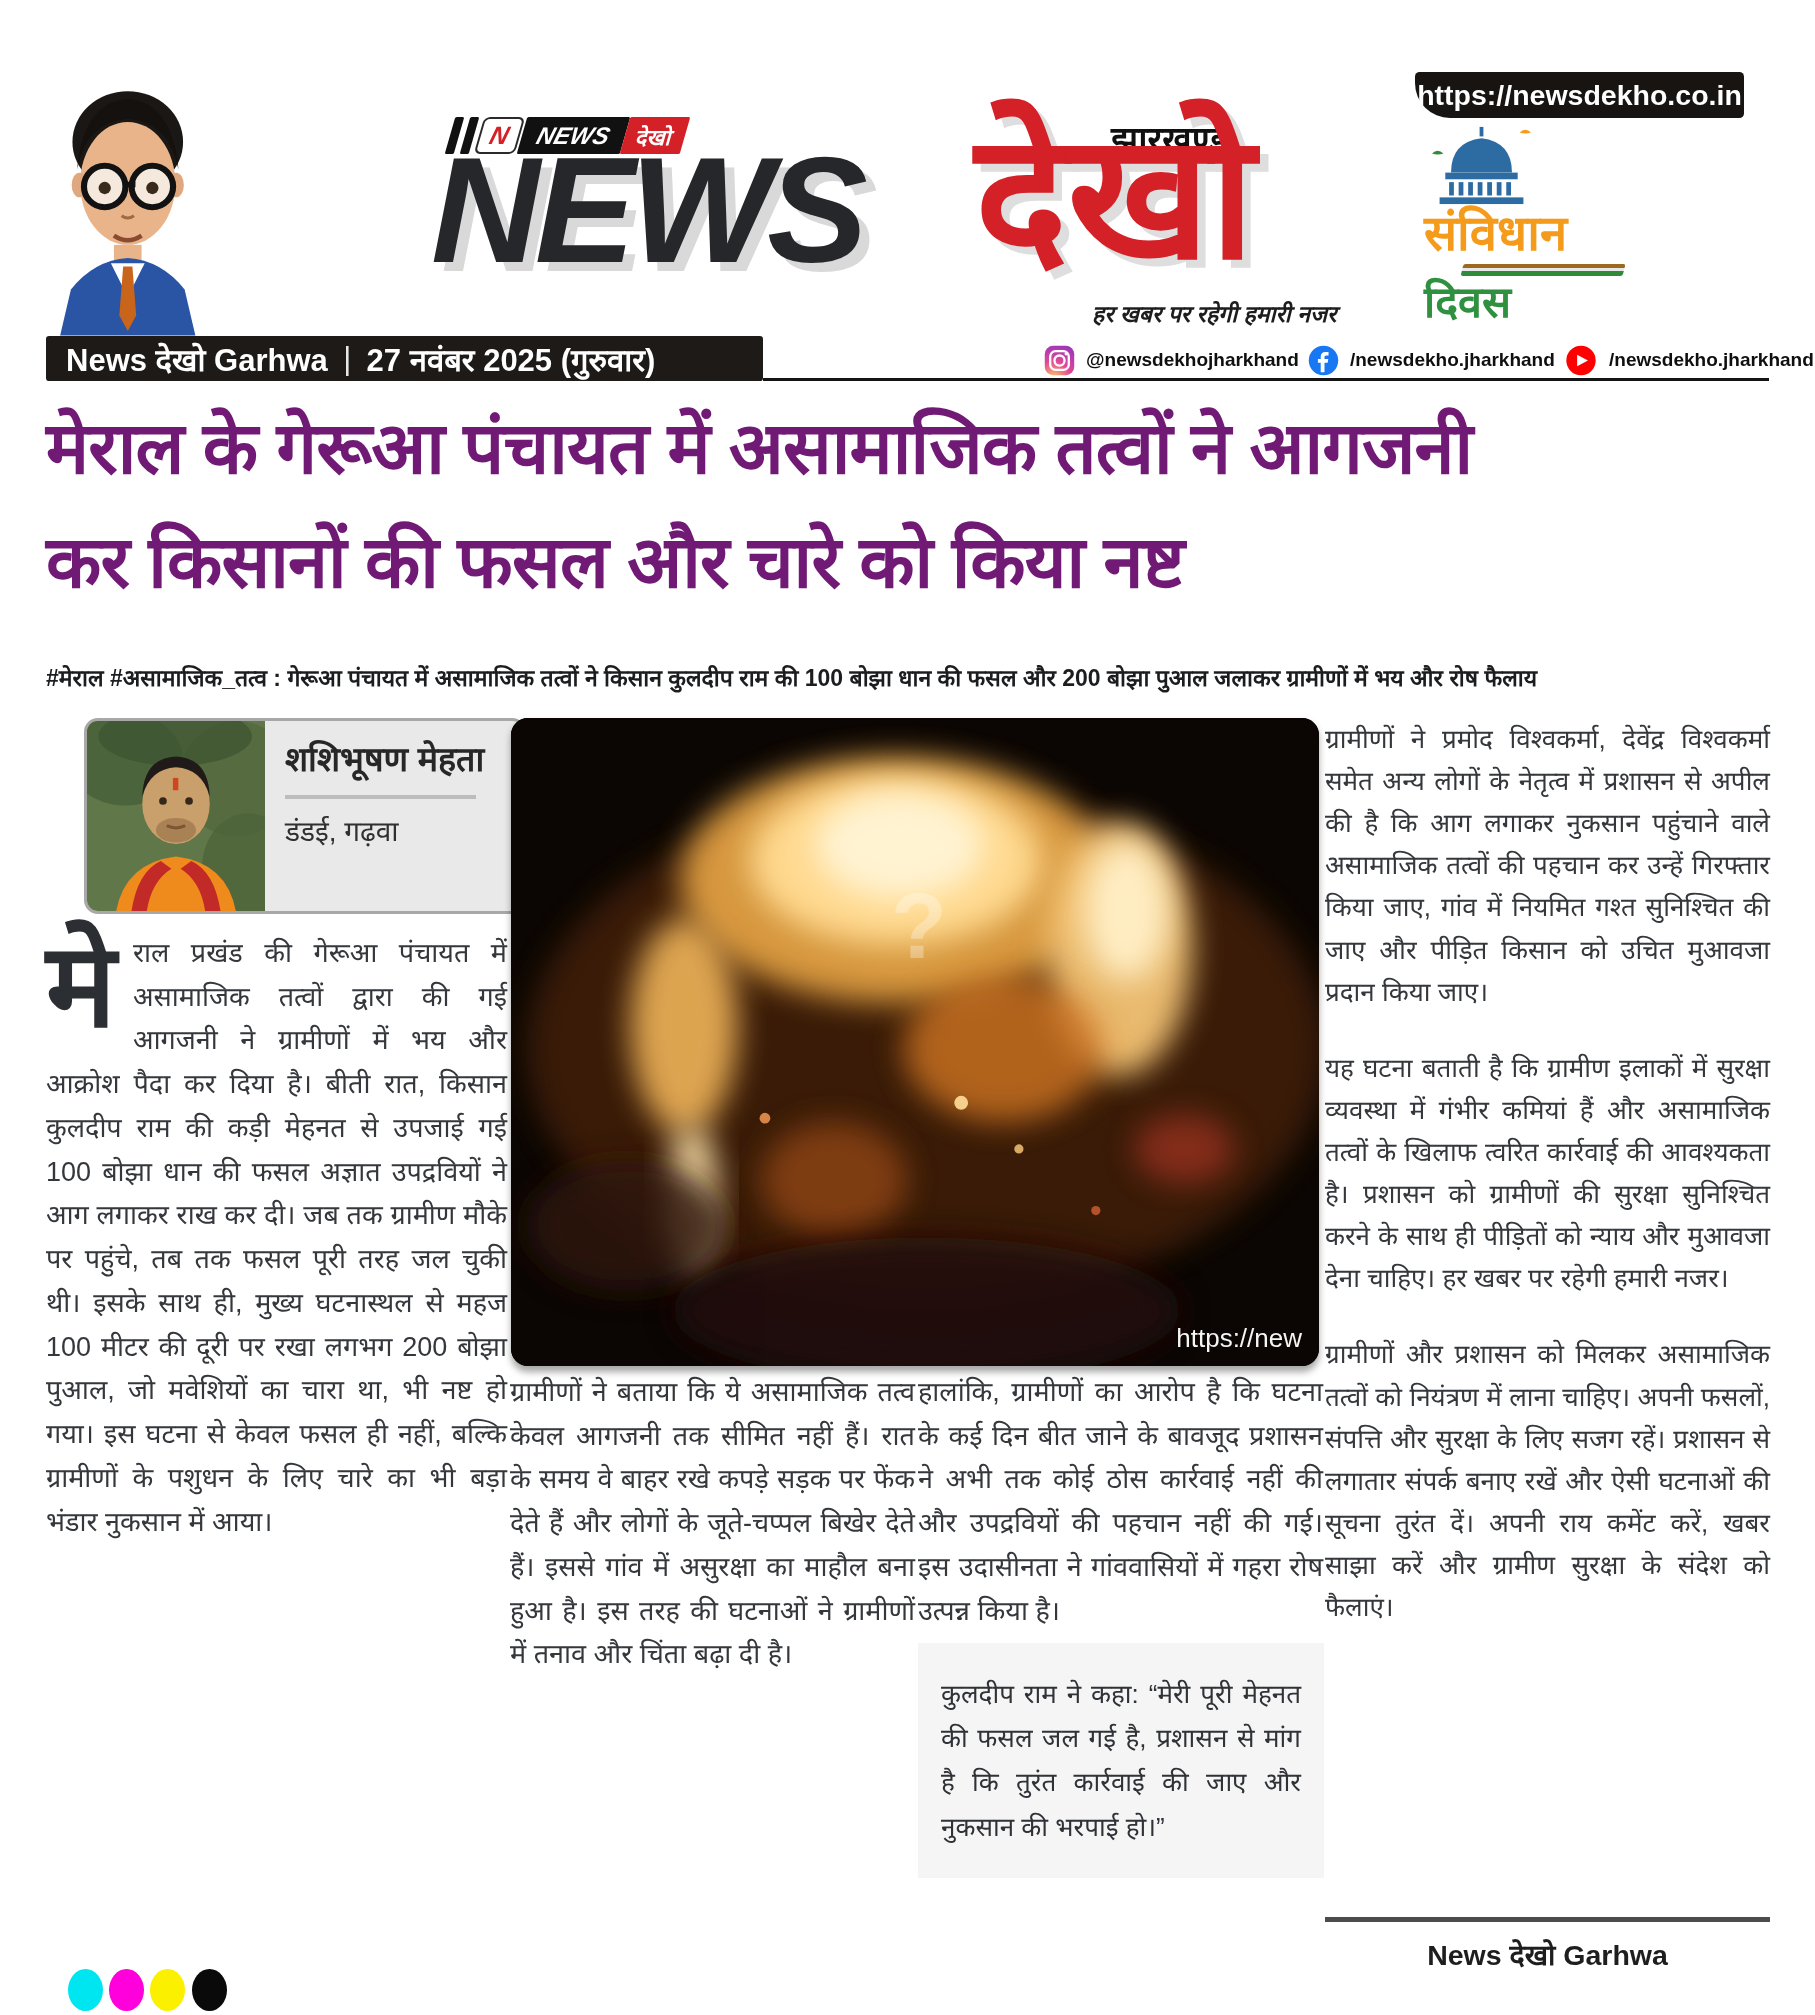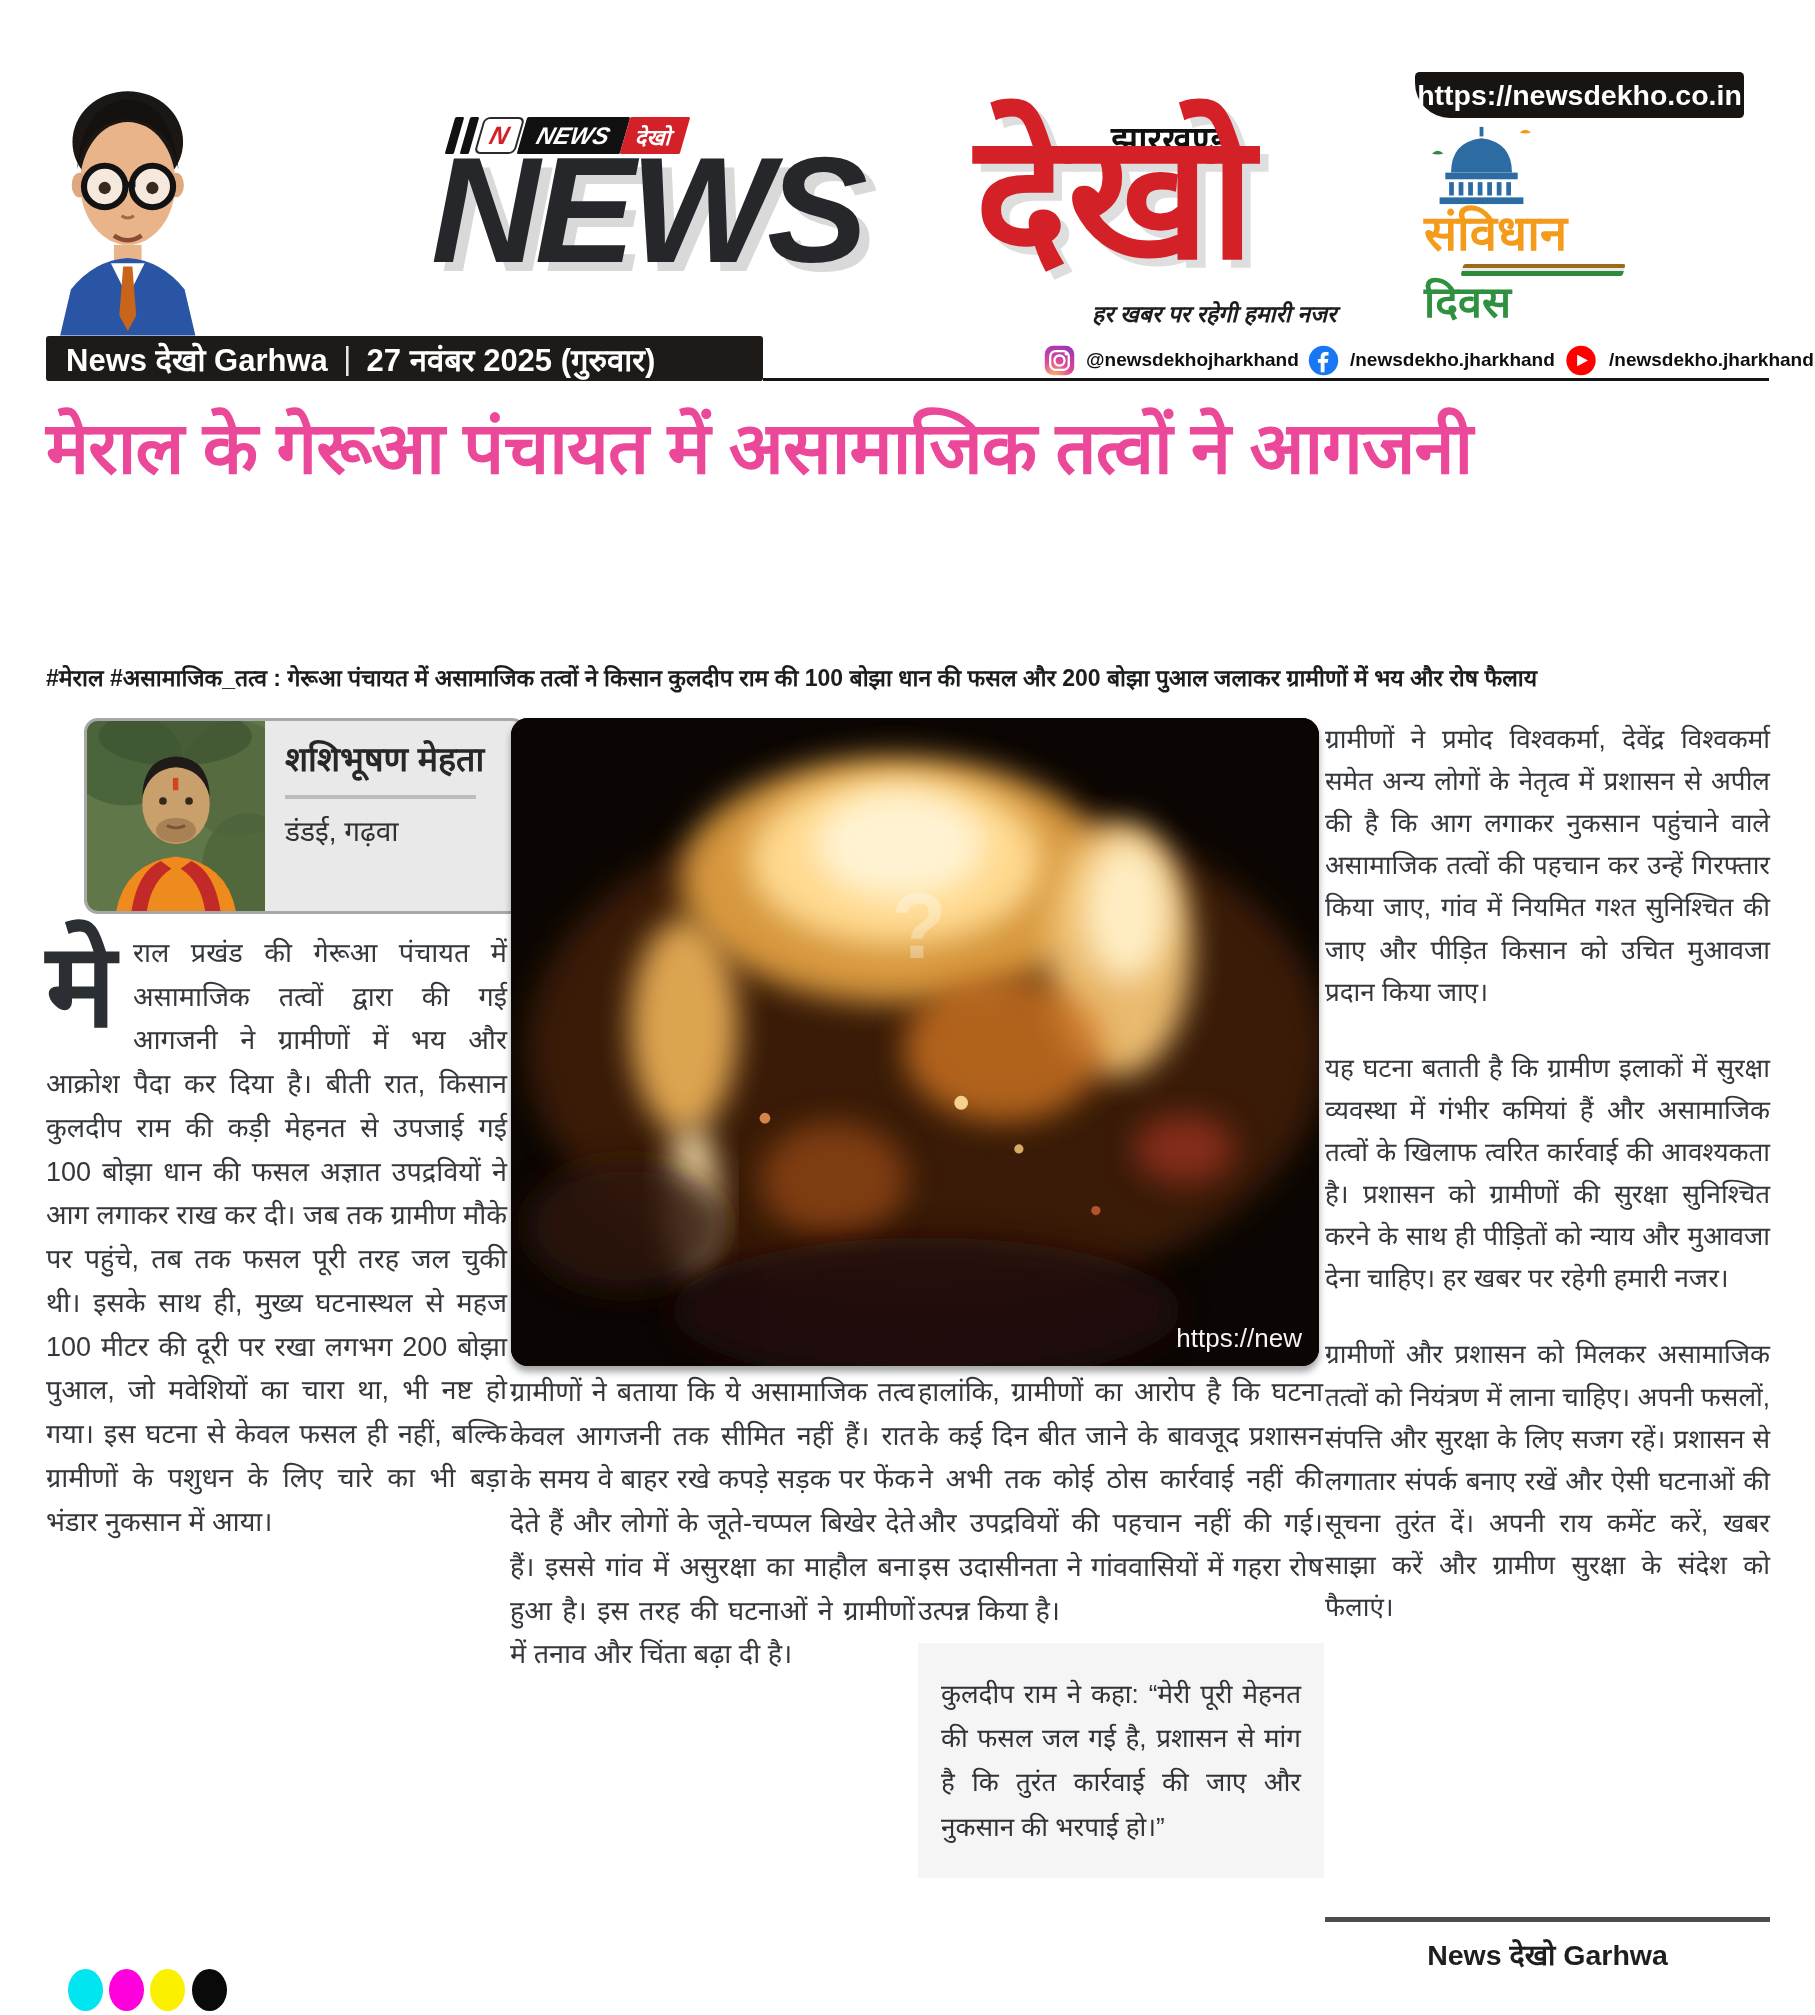--- a/index.html
+++ b/index.html
@@ -39,21 +39,21 @@
   .date-bar{left:46px;top:336px;width:717px;height:45px;background:#1d1a18;border-radius:3.1px;
     display:flex;align-items:center;padding-left:20px;box-sizing:border-box;color:#fff;
     font-size:31px;font-weight:700;gap:15.4px;}
   .date-bar .sep{font-weight:400;opacity:.9;}
   .social-row{left:1044px;top:343px;height:34px;display:flex;align-items:center;gap:9.2px;
     font-size:19px;font-weight:800;color:#0f0f0f;}
   .social-item{display:flex;align-items:center;gap:11px;}
   .header-rule{left:763px;top:378px;width:1006px;height:3.1px;background:#141414;}
 
   
-  .headline{left:46px;top:391px;width:1727px;font-weight:800;color:#ec4899;}
+  .headline{left:46px;top:391px;width:1727px;font-weight:800;color:#701a75;}
   .headline .hl{font-size:72px;line-height:114px;letter-spacing:-0.8px;}
   .subheadline{left:46px;top:661px;width:1738px;font-size:23px;font-weight:700;color:#1b1d1f;white-space:nowrap;}
 
   
   .reporter-card{left:84px;top:718px;width:442px;height:196px;background:#e9e9e9;
     border:3.1px solid #a8a8a8;border-radius:14px;box-sizing:border-box;display:flex;overflow:hidden;}
   .reporter-photo{width:178px;height:100%;flex:0 0 auto;}
   .reporter-info{padding:17px 18.5px 0 20px;}
   .reporter-name{font-size:34px;font-weight:800;color:#272727;line-height:43px;}
   .reporter-divider{height:3.8px;background:#bdbdbd;margin:14px 0 12.3px 0;width:96%;}
@@ -201,20 +201,21 @@
       <circle cx="20" cy="20" r="19" fill="#0f0f0f"></circle>
       <path d="M12 12 L28 28 M28 12 L12 28" stroke="#ffffff" stroke-width="4.5" stroke-linecap="round"></path>
     </svg>
 
   </div>
 </div>
 <div class="abs header-rule"></div>
 
 <div class="abs headline">
   <div class="hl">मेराल के गेरूआ पंचायत में असामाजिक तत्वों ने आगजनी</div>
+  <div class="hl">कर किसानों की फसल और चारे को किया नष्ट</div>
 </div>
 <div class="abs subheadline">#मेराल #असामाजिक_तत्व : गेरूआ पंचायत में असामाजिक तत्वों ने किसान कुलदीप राम की 100 बोझा धान की फसल और 200 बोझा पुआल जलाकर ग्रामीणों में भय और रोष फैलाय</div>
 
 <div class="abs reporter-card">
   <div class="reporter-photo">
     <svg viewBox="0 0 232 247" width="100%" height="100%" preserveAspectRatio="none">
       <rect width="232" height="247" fill="#5f7749"></rect>
       <ellipse cx="50" cy="50" rx="75" ry="60" fill="#49603a" opacity=".85"></ellipse>
       <ellipse cx="195" cy="75" rx="75" ry="75" fill="#54693f" opacity=".8"></ellipse>
       <ellipse cx="115" cy="20" rx="100" ry="38" fill="#3c5230" opacity=".7"></ellipse>

